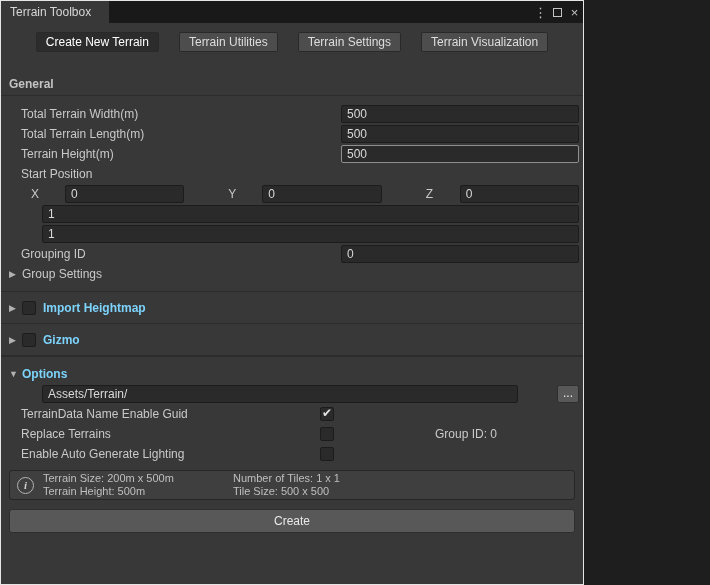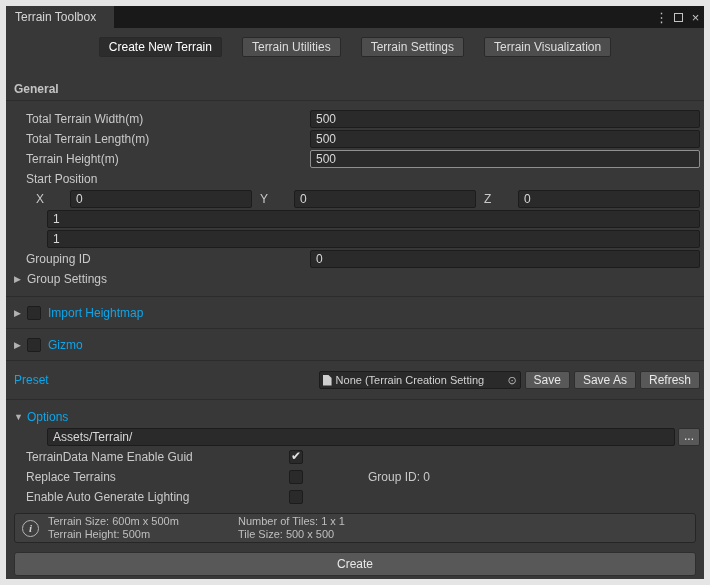--- a/index.html
+++ b/index.html
@@ -1,23 +1,23 @@
 <!DOCTYPE html>
 <html><head>
 <meta charset="utf-8">
 <style>
   * { box-sizing: border-box; margin: 0; padding: 0; }
   html,body { background:#1e1e1e; }
   body { font-family:"Liberation Sans", sans-serif; }
 
   .window {
-    width:710px; height:585px;
+    width:584px; height:585px;
     background:#383838; color:#c9c9c9;
     font-size:12px; position:relative; overflow:hidden;
-    border:6px solid #e5e5e5;
+    border:1px solid #e5e5e5;
   }
 
   
   .titlebar { height:22px; background:#191919; display:flex; align-items:stretch; }
   .title-tab {
     background:#383838; display:flex; align-items:center;
     padding:0 18px 0 9px; color:#d6d6d6; font-size:12px;
   }
   .tb-spacer { flex:1; }
   .tb-icon {
@@ -34,41 +34,41 @@
     color:#dedede; white-space:nowrap; cursor:default;
   }
   .tab.active { background:#2c2c2c; color:#ffffff; }
 
   
   .section-header { font-weight:bold; color:#c4c4c4; padding-left:8px; margin-top:25px; }
   .divider { height:1px; background:#2c2c2c; }
   .divider.under-header { margin-top:4px; }
 
   .rows { margin-top:8px; }
-  .row { display:flex; align-items:center; height:20px; padding:0 4px 0 20px; }
+  .row { display:flex; align-items:center; height:20px; padding:0 4px 0 20px;gap:36px; }
   .row .label { width:263px; flex:none; color:#c9c9c9; white-space:nowrap; }
   .field {
     flex:1; min-width:0; height:18px;
     background:#2a2a2a; border:1px solid #1c1c1c; border-radius:2px;
     color:#d8d8d8; font:12px "Liberation Sans", sans-serif;
     padding:0 5px; outline:none;margin-left:21px;
   }
   .field.focused { border-color:#8f8f8f; }
 
   .row.xyz { padding-left:30px; }
   .axis { display:flex; flex:1; min-width:0; align-items:center; }
   .axis + .axis { margin-left:8px; }
   .axis-label { width:13px; flex:none; color:#c9c9c9; }
 
   .foldout-row { display:flex; align-items:center; height:20px; padding-left:8px; cursor:default; }
   .arrow { width:13px; flex:none; font-size:9px; color:#b2b2b2; }
 
   .module-divider { margin-top:7px; }
   .module-row { display:flex; align-items:center; height:31px; padding-left:8px; cursor:default; }
-  .bold { font-weight:normal; color:#0ea5e9; }
+  .bold { font-weight:bold; color:#7dd3fc; }
 
   .checkbox {
     width:14px; height:14px; flex:none; position:relative;
     background:#2a2a2a; border:1px solid #1c1c1c; border-radius:2px;
     margin-right:7px; cursor:default;
   }
   .check { position:absolute; left:1px; top:-2px; font-size:12px; color:#e2e2e2; }
 
   
   .preset-row { display:flex; align-items:center; padding:10px 4px 10px 8px; }
@@ -203,31 +203,20 @@
   </div>
 
   <div class="divider"></div>
   <div class="module-row">
     <span class="arrow">▶</span>
     <span class="checkbox"></span>
     <span class="bold">Gizmo</span>
   </div>
 
   <div class="divider"></div>
-  <div class="preset-row">
-    <span class="bold">Preset</span>
-    <div class="object-field">
-      <span class="obj-icon"></span>
-      <span class="obj-text">None (Terrain Creation Setting</span>
-      <span class="obj-picker">⊙</span>
-    </div>
-    <div class="btn">Save</div>
-    <div class="btn">Save As</div>
-    <div class="btn">Refresh</div>
-  </div>
 
   <div class="divider"></div>
   <div class="options-header">
     <span class="arrow">▼</span>
     <span class="bold">Options</span>
   </div>
 
   <div class="options-rows">
     <div class="row">
       <input class="field" value="Assets/Terrain/" style="">
@@ -246,21 +235,21 @@
     </div>
     <div class="row">
       <div class="label">Enable Auto Generate Lighting</div>
       <span class="checkbox"></span>
     </div>
   </div>
 
   <div class="helpbox">
     <span class="info-icon">i</span>
     <div class="help-col first">
-      <div>Terrain Size: 600m x 500m</div>
+      <div>Terrain Size: 200m x 500m</div>
       <div>Terrain Height: 500m</div>
     </div>
     <div class="help-col">
       <div>Number of Tiles: 1 x 1</div>
       <div>Tile Size: 500 x 500</div>
     </div>
   </div>
 
   <div class="create-btn">Create</div>
 

